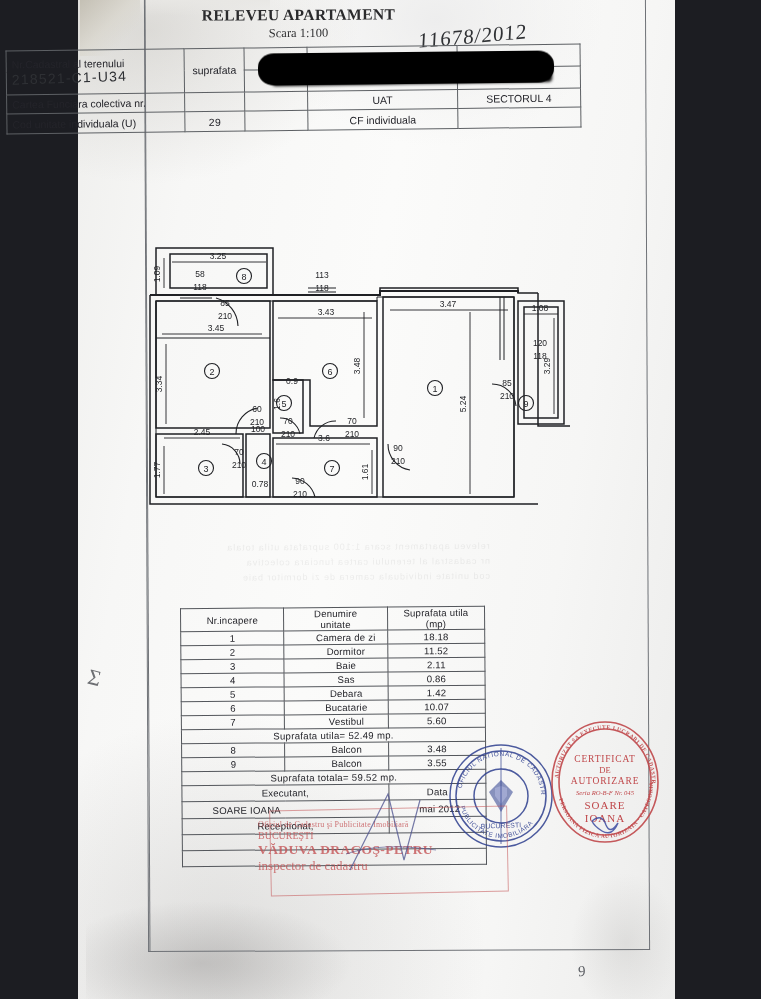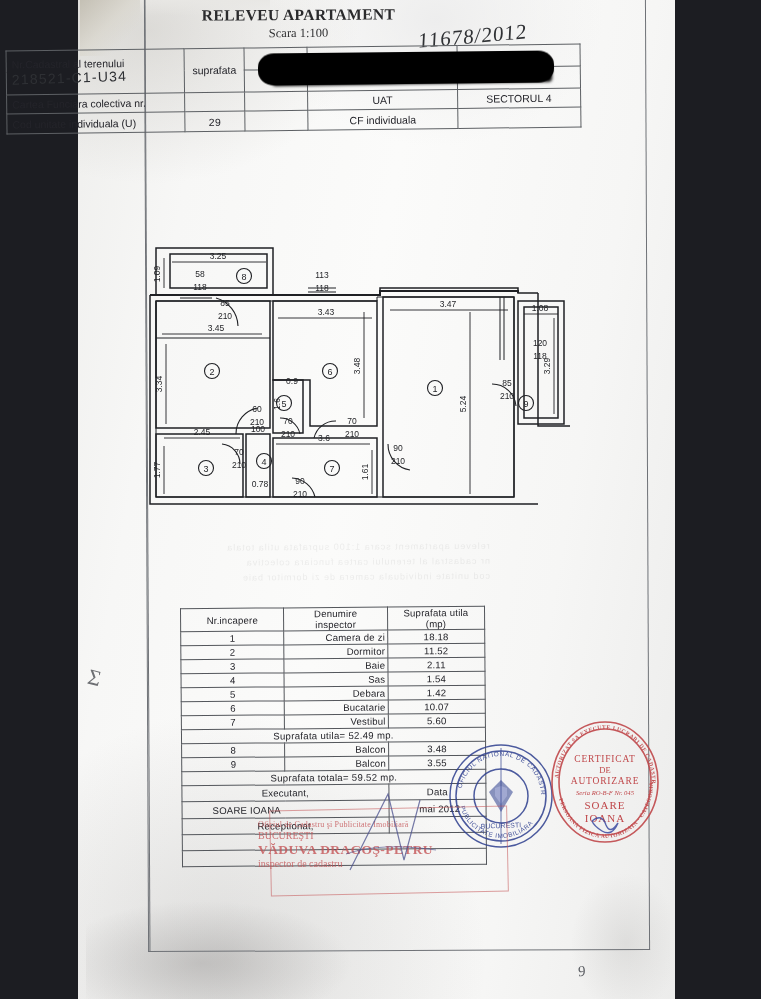--- a/index.html
+++ b/index.html
@@ -178,21 +178,21 @@
     font-size: 9.6px;
     color: #232329;
     text-align: center;
     height: 14px;
     padding: 0 2px;
     letter-spacing: 0.2px;
   }
   #rooms-table td.th {
     height: 22px; font-size: 9.6px; line-height: 11px;
   }
-  #rooms-table td.nm { text-align: right; padding-left: 22px; }
+  #rooms-table td.nm { text-align: center; padding-left: 22px; }
   #rooms-table td.sum { letter-spacing: 0.3px; }
   #rooms-table td.exec { height: 16px; }
   #rooms-table td.execname { text-align: left; padding-left: 30px; height: 17px; }
   
   #blue-stamp {
     position: absolute;
     left: 447px; top: 742px;
     width: 108px; height: 108px;
     pointer-events: none;
   }
@@ -210,21 +210,21 @@
   }
   #red-footer .rf-line {
     position: absolute;
     width: 100%; 
     font-family: "Liberation Serif", serif;
     color: rgba(196,84,86,0.80);
   }
   #rf-office { top: 0;  font-size: 8px; letter-spacing: 0.2px; color: rgba(150,150,170,0.62); }
   #rf-city   { top: 10px; font-size: 10px; color: rgba(150,150,170,0.62); }
   #rf-name   { top: 22px; font-size: 13.5px; font-weight: 700; letter-spacing: 0.4px; }
-  #rf-role   { top: 38px; font-size: 10px; color: rgba(150,150,170,0.70); }
+  #rf-role   { top: 38px; font-size: 13px; color: rgba(150,150,170,0.70); }
   #red-footer-box {
     position: absolute; left: 270px; top: 808px;
     width: 238px; height: 86px;
     border: 1px solid rgba(196,84,86,0.55);
     transform: rotate(-1.2deg);
     pointer-events: none;
   }
   
   #signature {
     position: absolute; left: 340px; top: 790px;
@@ -460,21 +460,21 @@
       <colgroup>
           <col style="width:34%">
           <col style="width:34%">
           <col style="width:32%">
         </colgroup>
       <tbody id="rooms-tbody">
         <tr>
           <td class="th">Nr.incapere</td>
           <td class="th">
             <div>Denumire</div>
-            <div>inspector</div>
+            <div>unitate</div>
           </td>
           <td class="th">
             <div>Suprafata utila</div>
             <div>(mp)</div>
           </td>
         </tr>
       <tr>
             <td>1</td>
             <td class="nm">Camera de zi</td>
             <td>18.18</td>
@@ -485,21 +485,21 @@
             <td>11.52</td>
           </tr>
           <tr>
             <td>3</td>
             <td class="nm">Baie</td>
             <td>2.11</td>
           </tr>
           <tr>
             <td>4</td>
             <td class="nm">Sas</td>
-            <td>1.54</td>
+            <td>0.86</td>
           </tr>
           <tr>
             <td>5</td>
             <td class="nm">Debara</td>
             <td>1.42</td>
           </tr>
           <tr>
             <td>6</td>
             <td class="nm">Bucatarie</td>
             <td>10.07</td>

